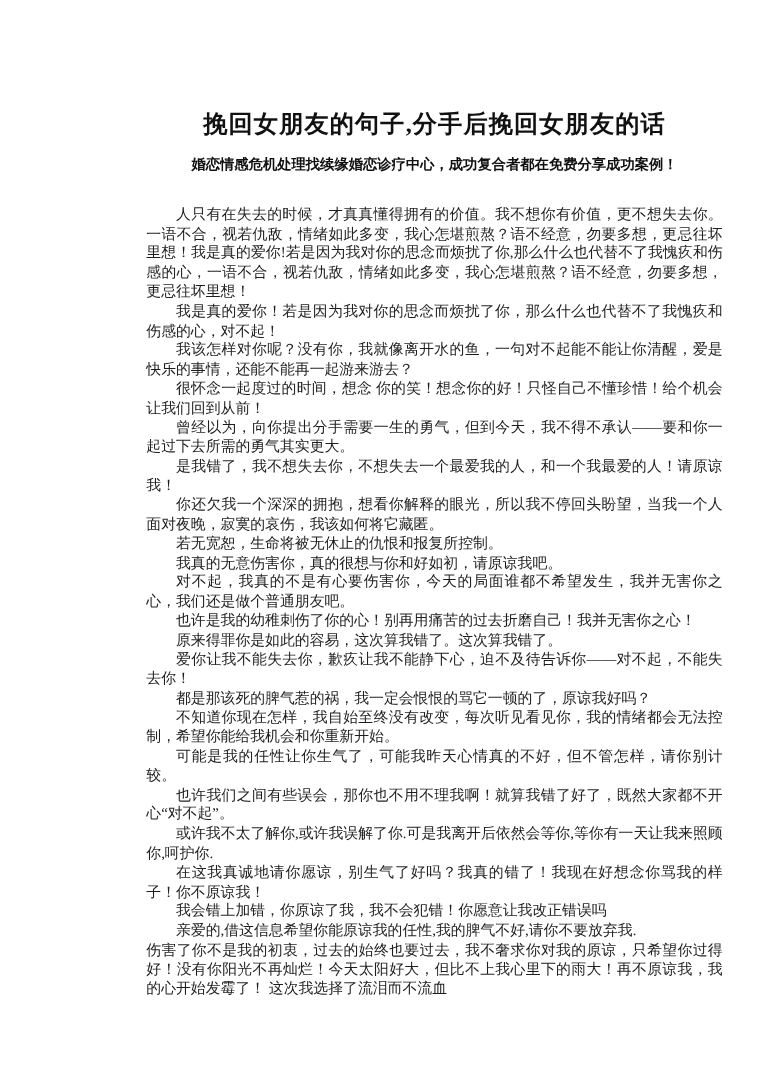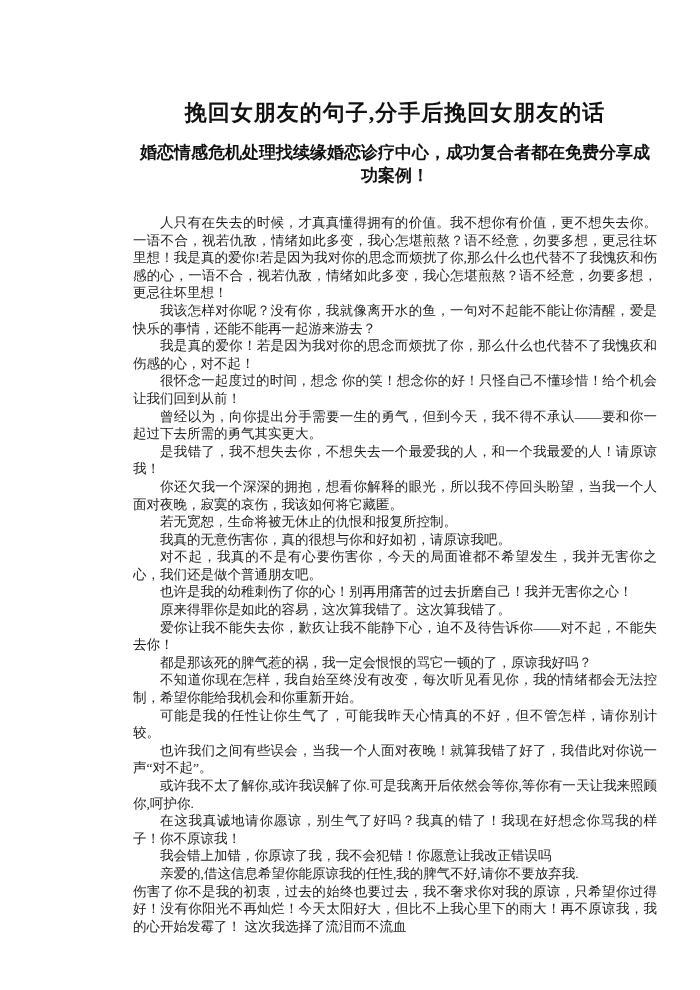--- a/index.html
+++ b/index.html
@@ -23,21 +23,21 @@
   .doc-title {
     margin: 0 0 13px 0;
     font-size: 22px;
     font-weight: bold;
     text-align: center;
     letter-spacing: 1px;
     color: #111111;
   }
   .doc-subtitle {
     margin: 0 0 27px 0;
-    font-size: 17px;
+    font-size: 13px;
     font-weight: bold;
     text-align: center;
     color: #111111;
   }
   .body-text p {
     margin: 0;
     font-size: 13.5px;
     line-height: 17.6px;
     text-align: justify;
     text-indent: 2em;
@@ -47,36 +47,36 @@
 </style>
 </head>
 <body>
 
 <div class="page">
   <div class="content">
     <h1 class="doc-title">挽回女朋友的句子,分手后挽回女朋友的话</h1>
     <div class="doc-subtitle">婚恋情感危机处理找续缘婚恋诊疗中心，成功复合者都在免费分享成功案例！</div>
     <div class="body-text">
         <p class="para">人只有在失去的时候，才真真懂得拥有的价值。我不想你有价值，更不想失去你。 一语不合，视若仇敌，情绪如此多变，我心怎堪煎熬？语不经意，勿要多想，更忌往坏里想！我是真的爱你!若是因为我对你的思念而烦扰了你,那么什么也代替不了我愧疚和伤感的心，一语不合，视若仇敌，情绪如此多变，我心怎堪煎熬？语不经意，勿要多想，更忌往坏里想！</p>
+        <p class="para">我是真的爱你！若是因为我对你的思念而烦扰了你，那么什么也代替不了我愧疚和伤感的心，对不起！</p>
         <p class="para">我该怎样对你呢？没有你，我就像离开水的鱼，一句对不起能不能让你清醒，爱是快乐的事情，还能不能再一起游来游去？</p>
-        <p class="para">我是真的爱你！若是因为我对你的思念而烦扰了你，那么什么也代替不了我愧疚和伤感的心，对不起！</p>
         <p class="para">很怀念一起度过的时间，想念 你的笑！想念你的好！只怪自己不懂珍惜！给个机会让我们回到从前！</p>
         <p class="para">曾经以为，向你提出分手需要一生的勇气，但到今天，我不得不承认——要和你一起过下去所需的勇气其实更大。</p>
         <p class="para">是我错了，我不想失去你，不想失去一个最爱我的人，和一个我最爱的人！请原谅我！</p>
         <p class="para">你还欠我一个深深的拥抱，想看你解释的眼光，所以我不停回头盼望，当我一个人面对夜晚，寂寞的哀伤，我该如何将它藏匿。</p>
         <p class="para">若无宽恕，生命将被无休止的仇恨和报复所控制。</p>
         <p class="para">我真的无意伤害你，真的很想与你和好如初，请原谅我吧。</p>
         <p class="para">对不起，我真的不是有心要伤害你，今天的局面谁都不希望发生，我并无害你之心，我们还是做个普通朋友吧。</p>
         <p class="para">也许是我的幼稚刺伤了你的心！别再用痛苦的过去折磨自己！我并无害你之心！</p>
         <p class="para">原来得罪你是如此的容易，这次算我错了。这次算我错了。</p>
         <p class="para">爱你让我不能失去你，歉疚让我不能静下心，迫不及待告诉你——对不起，不能失去你！</p>
         <p class="para">都是那该死的脾气惹的祸，我一定会恨恨的骂它一顿的了，原谅我好吗？</p>
         <p class="para">不知道你现在怎样，我自始至终没有改变，每次听见看见你，我的情绪都会无法控制，希望你能给我机会和你重新开始。</p>
         <p class="para">可能是我的任性让你生气了，可能我昨天心情真的不好，但不管怎样，请你别计较。</p>
-        <p class="para">也许我们之间有些误会，当我一个人面对夜晚！就算我错了好了，我借此对你说一声“对不起”。</p>
+        <p class="para">也许我们之间有些误会，那你也不用不理我啊！就算我错了好了，既然大家都不开心“对不起”。</p>
         <p class="para">或许我不太了解你,或许我误解了你.可是我离开后依然会等你,等你有一天让我来照顾你,呵护你.</p>
         <p class="para">在这我真诚地请你愿谅，别生气了好吗？我真的错了！我现在好想念你骂我的样子！你不原谅我！</p>
         <p class="para">我会错上加错，你原谅了我，我不会犯错！你愿意让我改正错误吗</p>
         <p class="para">亲爱的,借这信息希望你能原谅我的任性,我的脾气不好,请你不要放弃我.</p>
         <p class="para noindent">伤害了你不是我的初衷，过去的始终也要过去，我不奢求你对我的原谅，只希望你过得好！没有你阳光不再灿烂！今天太阳好大，但比不上我心里下的雨大！再不原谅我，我的心开始发霉了！ 这次我选择了流泪而不流血</p>
       </div>
   </div>
 </div>
 
 </body></html>

